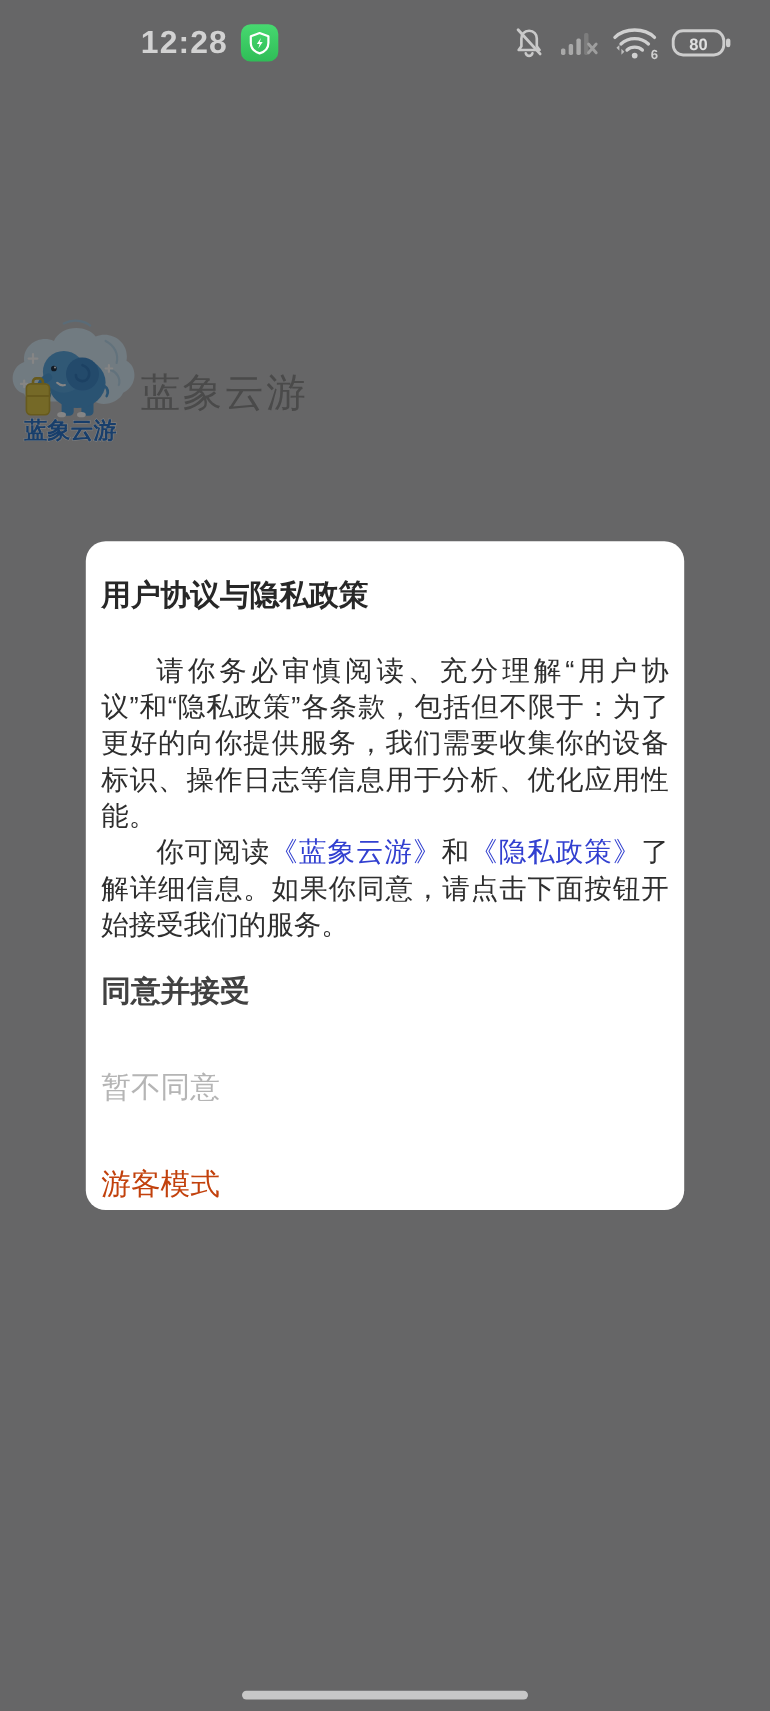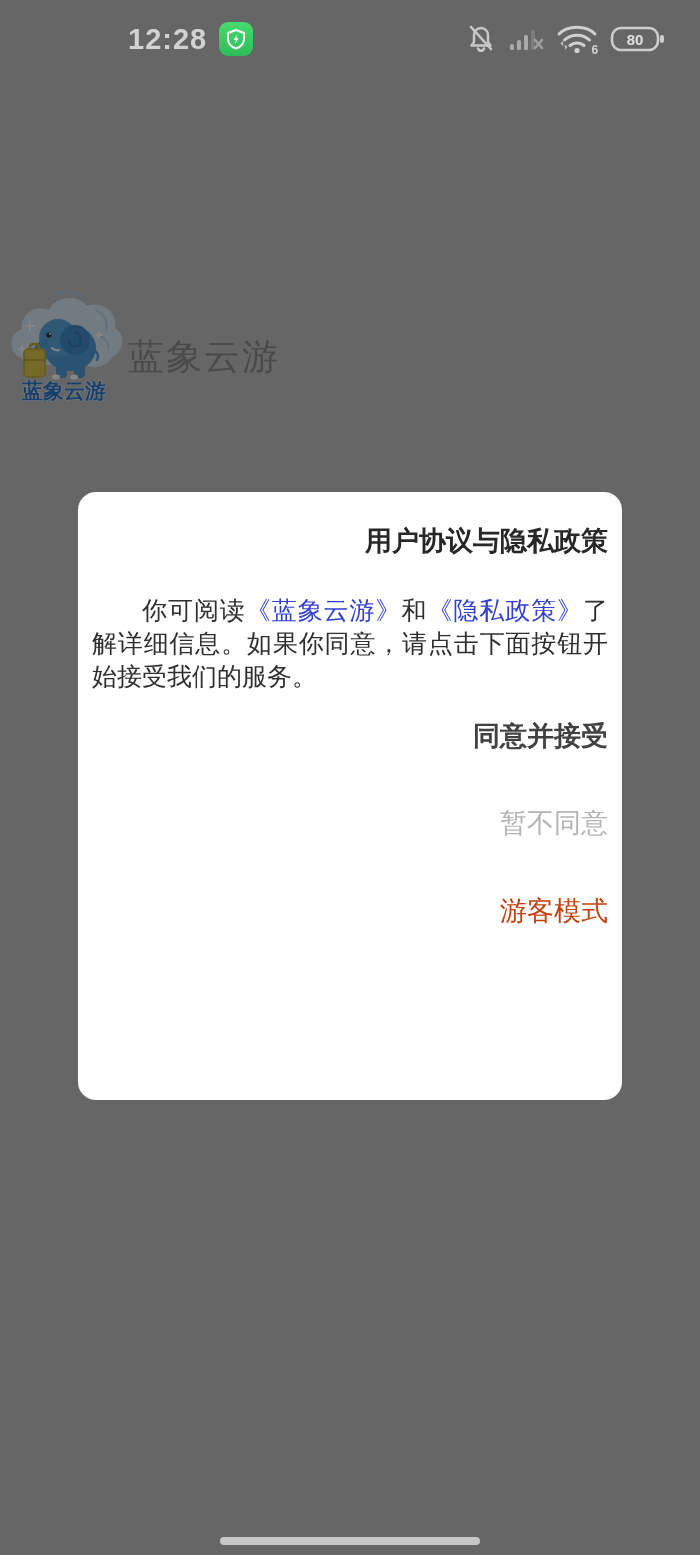--- a/index.html
+++ b/index.html
@@ -33,21 +33,21 @@
   .logo-wrap{width:128px;height:116px;filter:brightness(0.52) saturate(0.9);}
   .app-name{
     margin-top:22px;font-size:36px;letter-spacing:2px;
     color:#4a4a4a;font-weight:400;
   }
   
   .dialog{
     position:absolute;left:78px;top:492px;width:544px;height:608px;
     background:#ffffff;border-radius:18px;
     box-sizing:border-box;padding:0 14px;
-    display:flex;flex-direction:column;align-items:flex-end;
+    display:flex;flex-direction:column;align-items:flex-start;
   }
   .dialog-title{
     margin-top:30px;height:38px;line-height:38px;
     text-align:center;font-size:27px;font-weight:600;color:#272727;
   }
   .dialog-body{
     margin-top:34px;
     font-size:25px;line-height:33px;color:#2e2e2e;
     text-align:justify;
   }
@@ -145,20 +145,21 @@
       <text x="64" y="110" text-anchor="middle" font-size="21" font-weight="800" fill="#2679d8" stroke="#ffffff" stroke-width="0.8" paint-order="stroke">蓝象云游</text>
     </svg>
   </div>
   <div class="app-name">蓝象云游</div>
 </div>
 
 <div class="dialog">
   <div class="dialog-title">用户协议与隐私政策</div>
 
   <div class="dialog-body">
+    <p>请你务必审慎阅读、充分理解“用户协议”和“隐私政策”各条款，包括但不限于：为了更好的向你提供服务，我们需要收集你的设备标识、操作日志等信息用于分析、优化应用性能。</p>
     <p><span>你可阅读</span><a class="dlg-link">《蓝象云游》</a><span>和</span><a class="dlg-link">《隐私政策》</a><span>了解详细信息。如果你同意，请点击下面按钮开始接受我们的服务。</span></p>
   </div>
 
   <div class="dlg-btn btn-agree">同意并接受</div>
   <div class="dlg-btn btn-disagree">暂不同意</div>
   <div class="dlg-btn btn-guest">游客模式</div>
 </div>
 
 <div class="home-indicator"></div>
 

